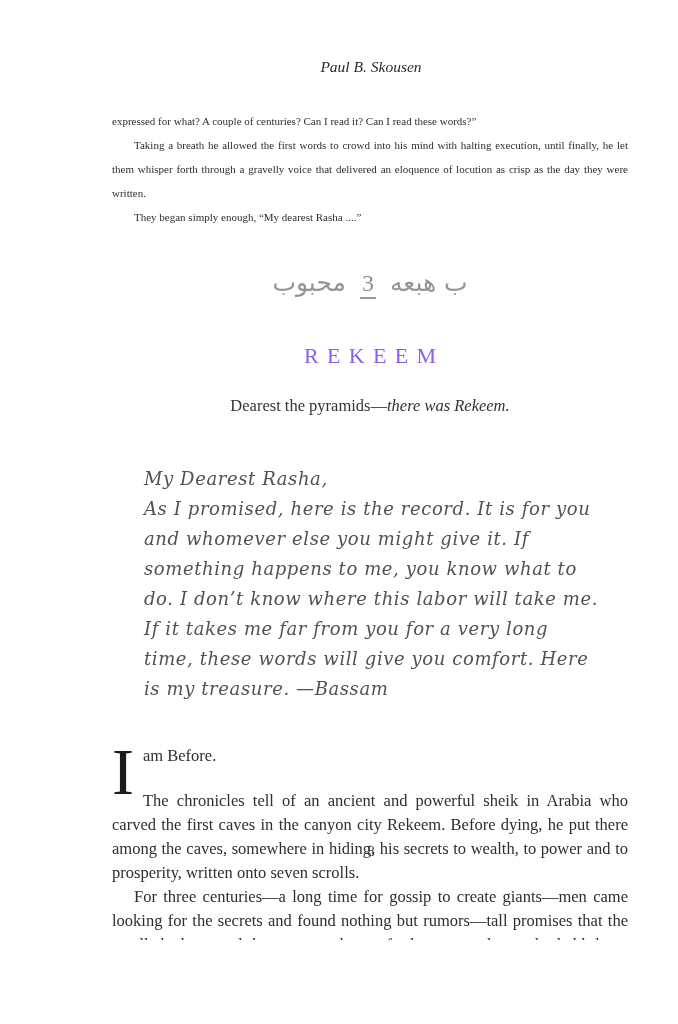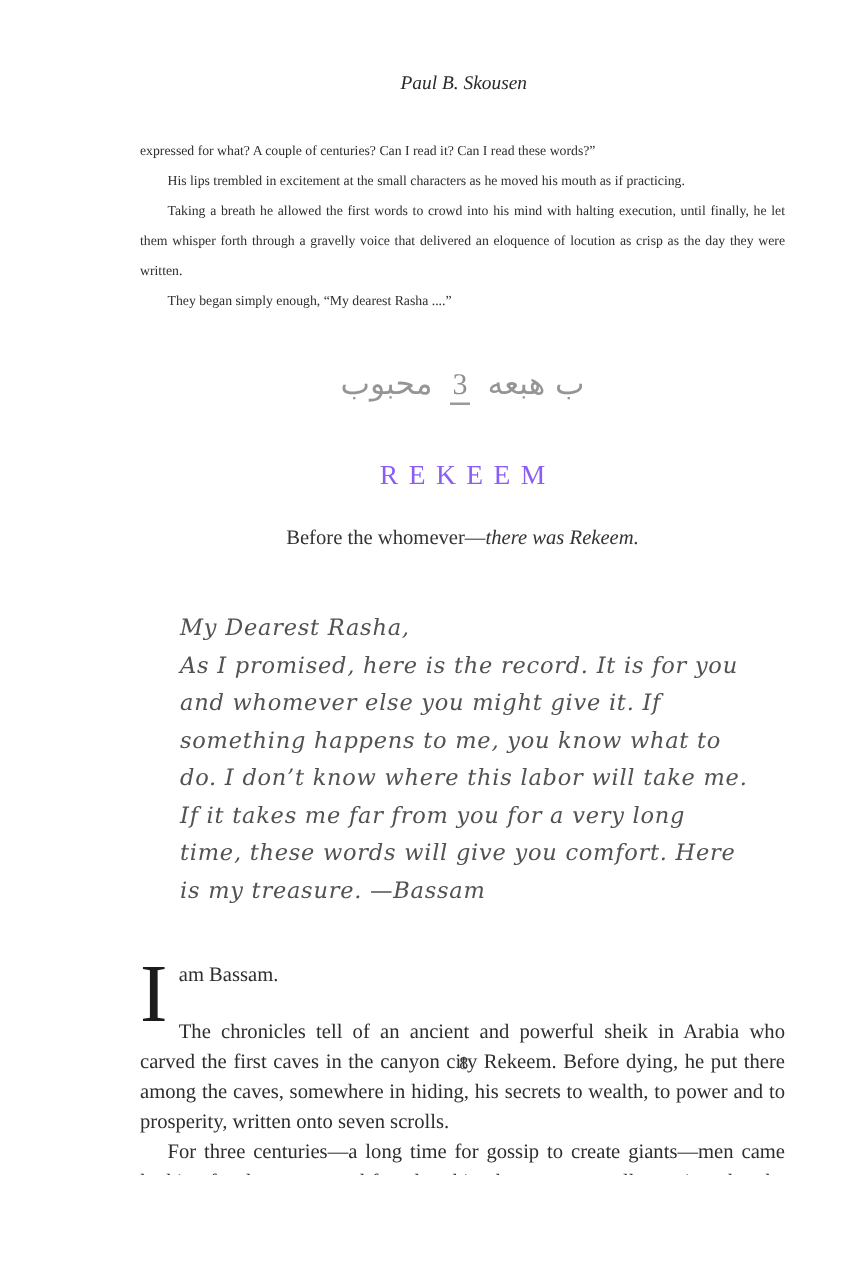--- a/index.html
+++ b/index.html
@@ -130,42 +130,41 @@
 </head>
 <body>
 
 <div class="page">
 
   <div class="running-header">Paul B. Skousen</div>
 
   <div class="text-block">
 
     <p class="body-p">expressed for what? A couple of centuries? Can I read it? Can I read these words?”</p>
-    <p class="body-p indent">His lips trembled in excitement at the small characters as he moved his mouth as if practicing.</p>
     <p class="body-p indent">Taking a breath he allowed the first words to crowd into his mind with halting execution, until finally, he let them whisper forth through a gravelly voice that delivered an eloquence of locution as crisp as the day they were written.</p>
     <p class="body-p indent">They began simply enough, “My dearest Rasha ....”</p>
 
     <div class="ornament">
       <span class="word">ب هبعه</span><span class="ornament-number">3</span><span class="word">محبوب</span>
     </div>
 
     <h1 class="chapter-title">REKEEM</h1>
 
     <p class="chapter-subtitle">
-      <span>Before the whomever—</span><em>there was Rekeem.</em>
+      <span>Dearest the pyramids—</span><em>there was Rekeem.</em>
     </p>
 
     <div class="letter">
       <p>My Dearest Rasha,</p>
       <p>As I promised, here is the record. It is for you and whomever else you might give it. If something happens to me, you know what to do. I don’t know where this labor will take me. If it takes me far from you for a very long time, these words will give you comfort. Here is my treasure. —Bassam</p>
     </div>
 
     <div class="story">
       <span class="dropcap">I</span>
-      <p class="story-first">am Bassam.</p>
+      <p class="story-first">am Before.</p>
       <p class="story-p gap-top">The chronicles tell of an ancient and powerful sheik in Arabia who carved the first caves in the canyon city Rekeem. Before dying, he put there among the caves, somewhere in hiding, his secrets to wealth, to power and to prosperity, written onto seven scrolls.</p>
       <p class="story-p indent">For three centuries—a long time for gossip to create giants—men came looking for the secrets and found nothing but rumors—tall promises that the scrolls had escaped the caves, and went forth to serve those who held them, granting them untold powers and riches.</p>
     </div>
 
   </div>
 
   <div class="page-number">8</div>
 
 </div>
 

